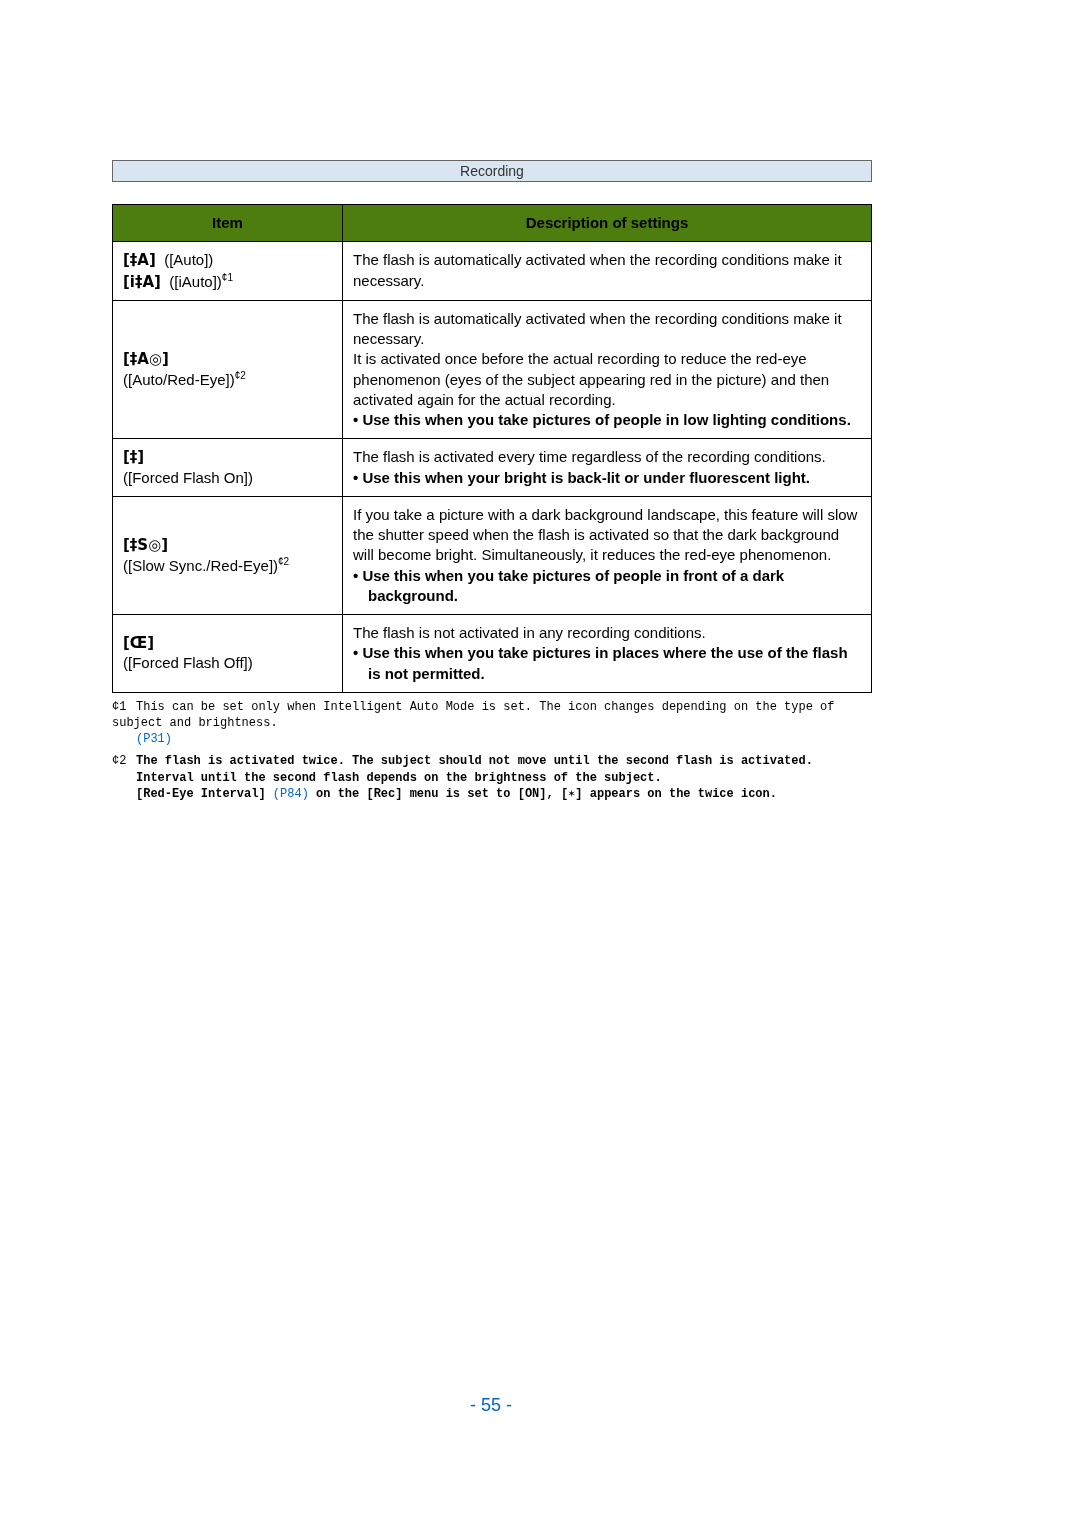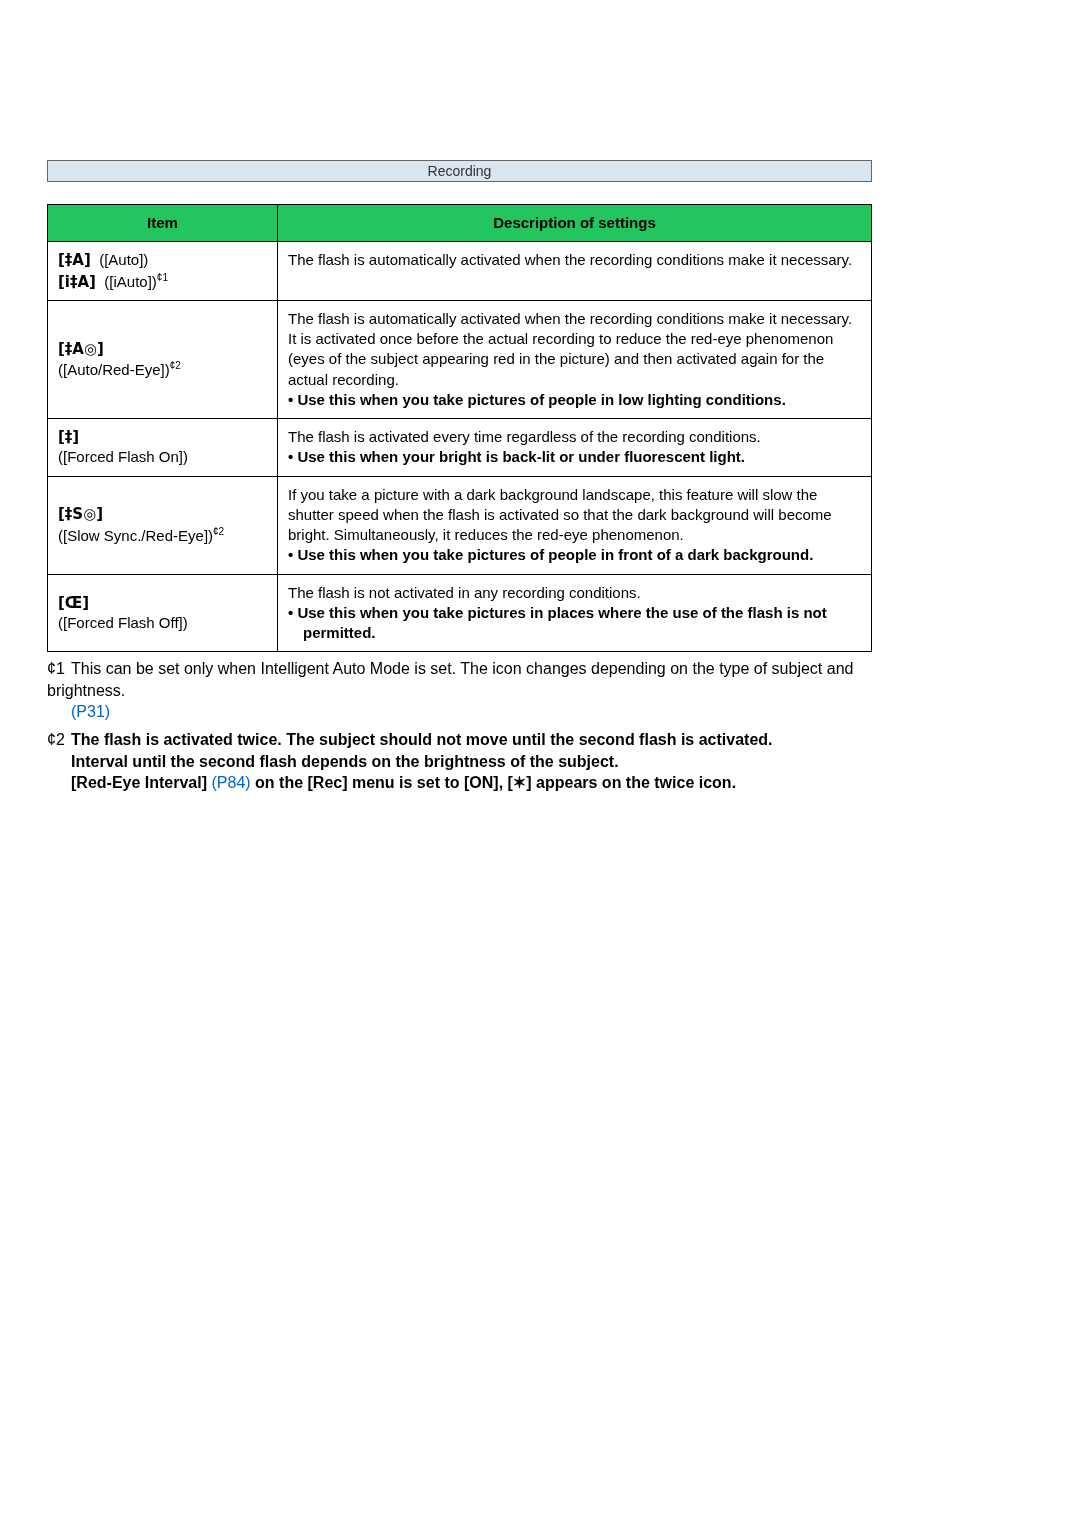--- a/index.html
+++ b/index.html
@@ -7,21 +7,21 @@
     padding: 0;
     font-family: Arial, Helvetica, sans-serif;
     font-size: 15px;
     color: #000;
     background: #fff;
   }
   .page {
     width: 982px;
     height: 1526px;
     box-sizing: border-box;
-    padding: 160px 110px 0 47px;
+    padding: 160px 110px 0 112px;
     position: relative;
   }
   .section-header {
     background: #d9e6f2;
     border: 1px solid #666;
     text-align: center;
     font-size: 14px;
     padding: 2px 0;
     margin-bottom: 22px;
     color: #333;
@@ -33,33 +33,34 @@
   }
   table.flash th,
   table.flash td {
     border: 1px solid #000;
     padding: 8px 10px;
     vertical-align: top;
     font-size: 15px;
     line-height: 1.35;
   }
   table.flash th {
-    background: #22c55e;
+    background: #4d7c0f;
     font-weight: bold;
     text-align: center;
     font-size: 15px;
   }
   col.item-col { width: 230px; }
   .item-line { white-space: nowrap; }
   .sup { font-size: 10px; vertical-align: super; }
   .bullet { padding-left: 1em; text-indent: -1em; }
   .footnote {
-    font-size: 16px;
+    font-size: 12px;
     line-height: 1.35;
     margin-top: 6px;
+    font-family: Liberation Mono, monospace;
   }
   .footnote .num { display: inline-block; width: 24px; }
   .footnote .indent { padding-left: 24px; }
   .blue-link { color: #0066cc; margin-top: 40px; }
   .pagenum {
     position: absolute;
     bottom: 110px;
     left: 0;
     width: 100%;
     text-align: center;
@@ -175,13 +176,14 @@
   </div>
 
   <div class="footnote">
     <span class="num">¢2</span><b><span>The flash is activated twice. The subject should not move until the second flash is activated.</span></b>
     <div class="indent"><b><span>Interval until the second flash depends on the brightness of the subject.</span></b></div>
     <div class="indent">
       <b><span>[Red-Eye Interval]</span></b><span class="blue-link"> (P84)</span><b><span> on the [Rec] menu is set to [ON], [</span><span>✶</span><span>] appears on the twice icon.</span></b>
     </div>
   </div>
 
+  <div class="pagenum">- 55 -</div>
 </div>
 
 </body></html>

